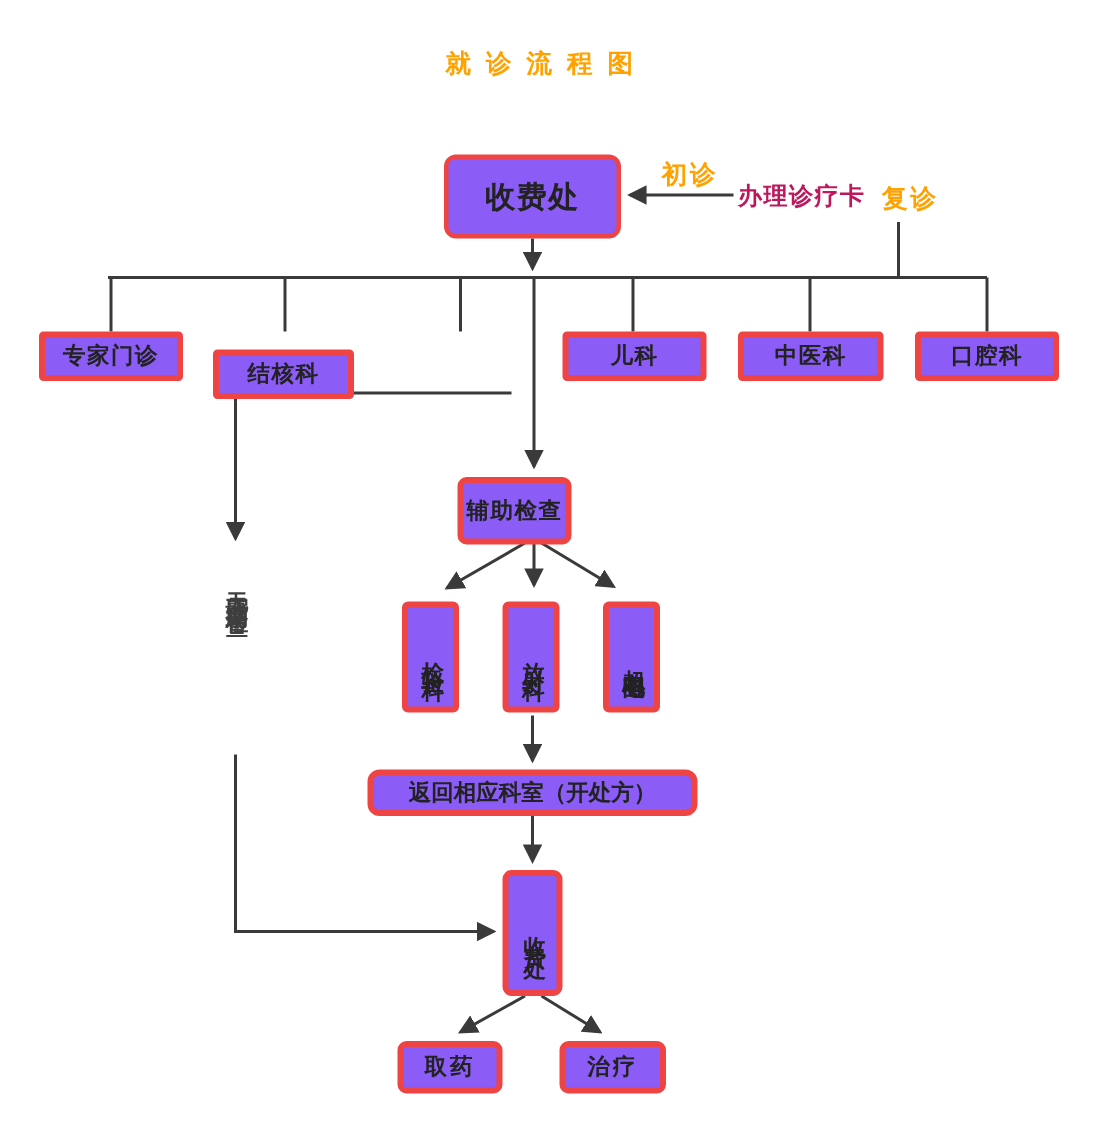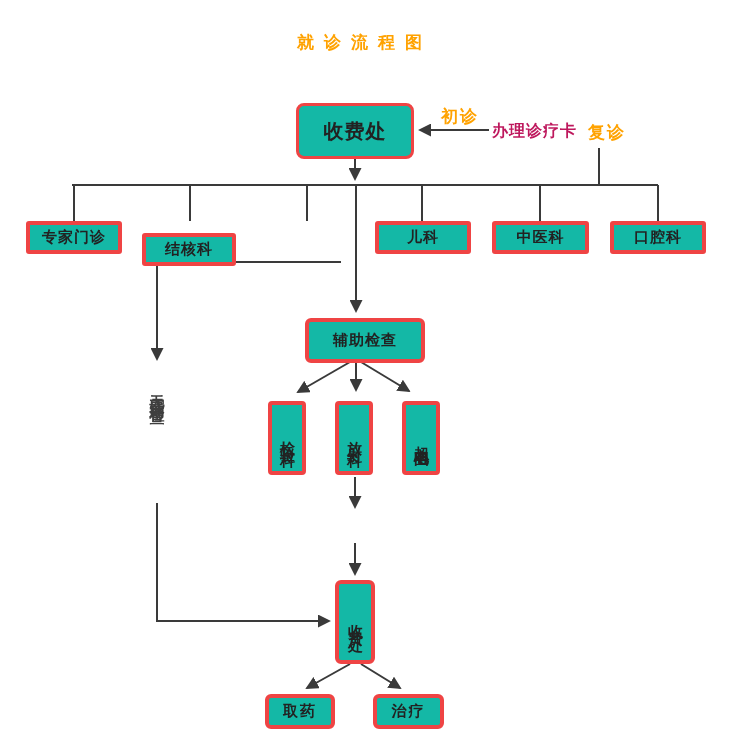--- a/index.html
+++ b/index.html
@@ -2,38 +2,38 @@
 <html><head>
 <meta charset="utf-8">
 <style>
   html,body{margin:0;padding:0;background:#fff;}
   .canvas{
     position:relative;width:731px;height:754px;background:#ffffff;
     font-family:"Liberation Sans","DejaVu Sans",sans-serif;overflow:hidden;
   }
   .wires{position:absolute;left:0;top:0;width:731px;height:754px;}
   .box{
-    position:absolute;box-sizing:border-box;background:#14b8a6;
+    position:absolute;box-sizing:border-box;background:#8b5cf6;
     border:4px solid #ef4444;color:#222;font-weight:600;
     display:flex;align-items:center;justify-content:center;
     white-space:nowrap;
   }
   .title{
     position:absolute;left:297px;top:31px;font-size:17px;font-weight:bold;
     color:#FFA200;letter-spacing:10px;white-space:nowrap;
   }
   .lbl{position:absolute;white-space:nowrap;font-weight:bold;}
   .lbl-orange{color:#FFA200;font-size:17px;letter-spacing:2px;}
   .lbl-dark{color:#be185d;font-size:16px;letter-spacing:1px;}
   .fee1{left:296px;top:103px;width:118px;height:56px;border-radius:8px;
         border-width:3px;font-size:20px;letter-spacing:1px;}
   .dept{top:221px;height:33px;font-size:15px;border-radius:3px;letter-spacing:1px;}
   .d1{left:26px;width:96px;} .d2{left:142px;width:94px;margin-top:12px;} .d3{left:258px;width:95px;}
   .d4{left:375px;width:96px;} .d5{left:492px;width:97px;} .d6{left:610px;width:96px;}
-  .aux{left:305px;top:318px;width:120px;height:45px;border-radius:6px;font-size:15px;letter-spacing:1px;}
+  .aux{left:305px;top:318px;width:76px;height:45px;border-radius:6px;font-size:15px;letter-spacing:1px;}
   .vtext{writing-mode:vertical-rl;text-orientation:upright;}
   .exam{top:401px;width:38px;height:74px;border-radius:4px;font-size:15px;}
   .e1{left:268px;letter-spacing:6px;} .e2{left:335px;letter-spacing:6px;} .e3{left:402px;letter-spacing:2px;}
   .return{left:245px;top:513px;width:220px;height:31px;border-radius:8px;font-size:15px;}
   .fee2{left:335px;top:580px;width:40px;height:84px;border-radius:6px;font-size:15px;letter-spacing:7px;}
   .bottom{top:694px;height:35px;border-radius:6px;font-size:15px;letter-spacing:2px;}
   .pharm{left:265px;width:70px;} .treat{left:373px;width:71px;}
   .bypass-label{
     position:absolute;left:147px;top:383px;height:112px;
     writing-mode:vertical-rl;text-orientation:upright;
@@ -90,19 +90,20 @@
   <div class="box dept d6">口腔科</div>
 
   <div class="box aux">辅助检查</div>
 
   <div class="box exam vtext e1">检验科</div>
   <div class="box exam vtext e2">放射科</div>
   <div class="box exam vtext e3">超心电图</div>
 
   <div class="bypass-label">无需辅助检查</div>
 
+  <div class="box return">返回相应科室（开处方）</div>
 
   <div class="box fee2 vtext">收费处</div>
 
   <div class="box bottom pharm">取药</div>
   <div class="box bottom treat">治疗</div>
 
 </div>
 
 </body></html>

